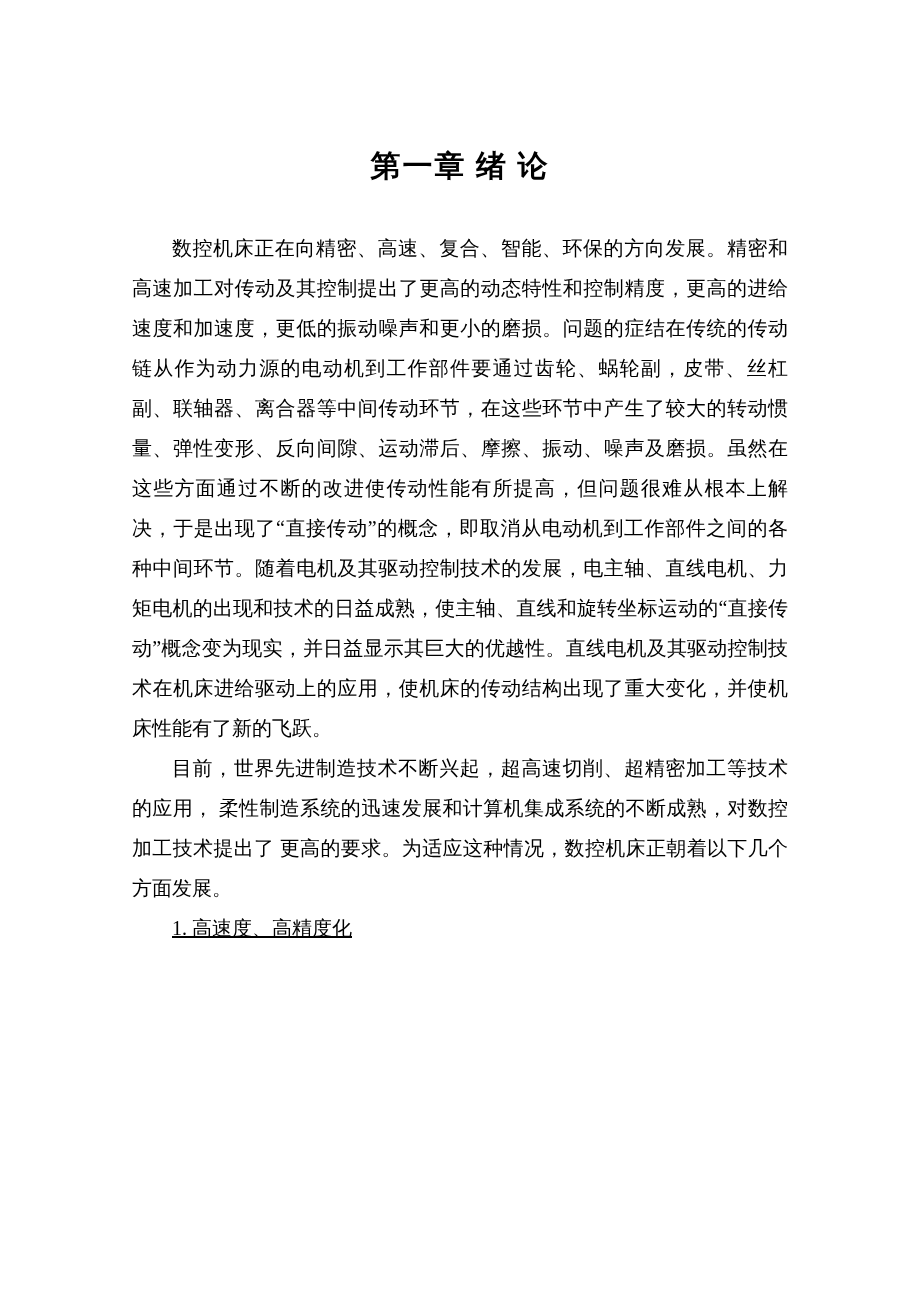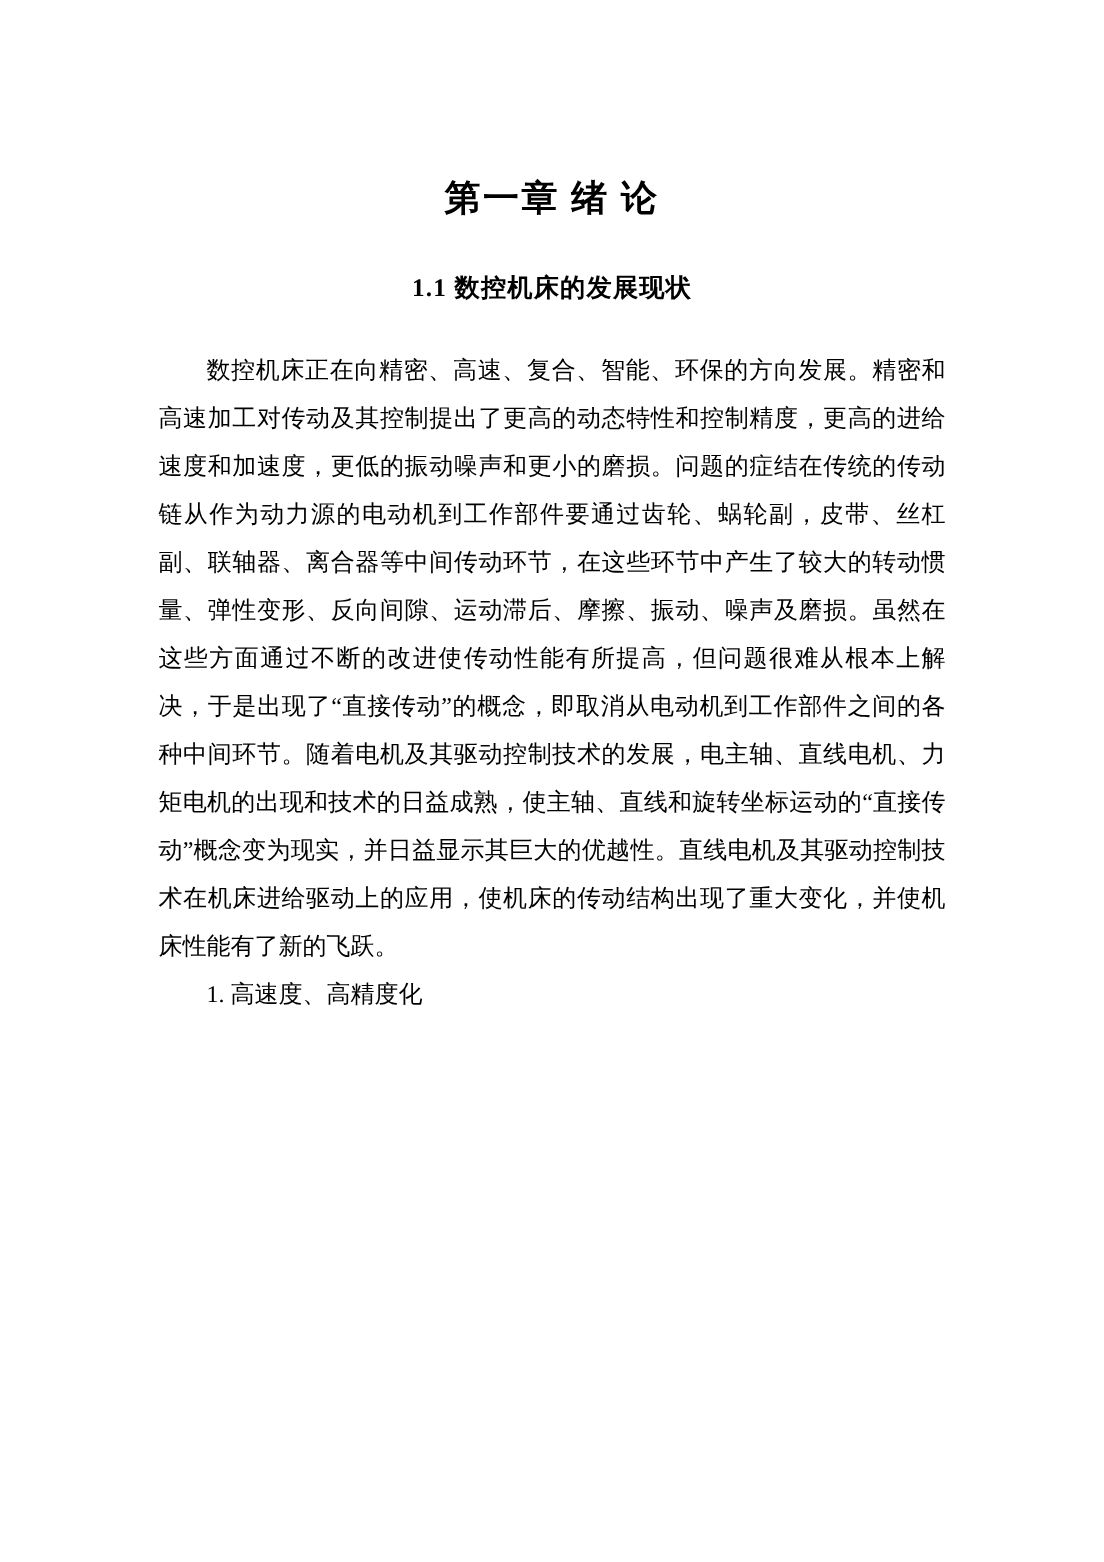--- a/index.html
+++ b/index.html
@@ -38,30 +38,31 @@
   .body-text p {
     margin: 0;
     font-size: 20px;
     line-height: 40px;
     text-align: justify;
     text-indent: 2em;
     word-break: break-all;
   }
   .body-text p.list-item {
     text-align: left;
+    text-decoration: underline;
   }
 </style>
 </head>
 <body>
 
 <div class="page">
   <h1 class="chapter-title">第一章 绪 论</h1>
 
-  <h2 class="section-heading">1.1 数控机床的发展现状</h2>
 
   <div class="body-text">
     <p>数控机床正在向精密、高速、复合、智能、环保的方向发展。精密和高速加工对传动及其控制提出了更高的动态特性和控制精度，更高的进给速度和加速度，更低的振动噪声和更小的磨损。问题的症结在传统的传动链从作为动力源的电动机到工作部件要通过齿轮、蜗轮副，皮带、丝杠副、联轴器、离合器等中间传动环节，在这些环节中产生了较大的转动惯量、弹性变形、反向间隙、运动滞后、摩擦、振动、噪声及磨损。虽然在这些方面通过不断的改进使传动性能有所提高，但问题很难从根本上解决，于是出现了“直接传动”的概念，即取消从电动机到工作部件之间的各种中间环节。随着电机及其驱动控制技术的发展，电主轴、直线电机、力矩电机的出现和技术的日益成熟，使主轴、直线和旋转坐标运动的“直接传动”概念变为现实，并日益显示其巨大的优越性。直线电机及其驱动控制技术在机床进给驱动上的应用，使机床的传动结构出现了重大变化，并使机床性能有了新的飞跃。</p>
 
+    <p>目前，世界先进制造技术不断兴起，超高速切削、超精密加工等技术的应用， 柔性制造系统的迅速发展和计算机集成系统的不断成熟，对数控加工技术提出了 更高的要求。为适应这种情况，数控机床正朝着以下几个方面发展。</p>
 
     <p class="list-item">1.    高速度、高精度化</p>
 
   </div>
 </div>
 
 </body></html>

